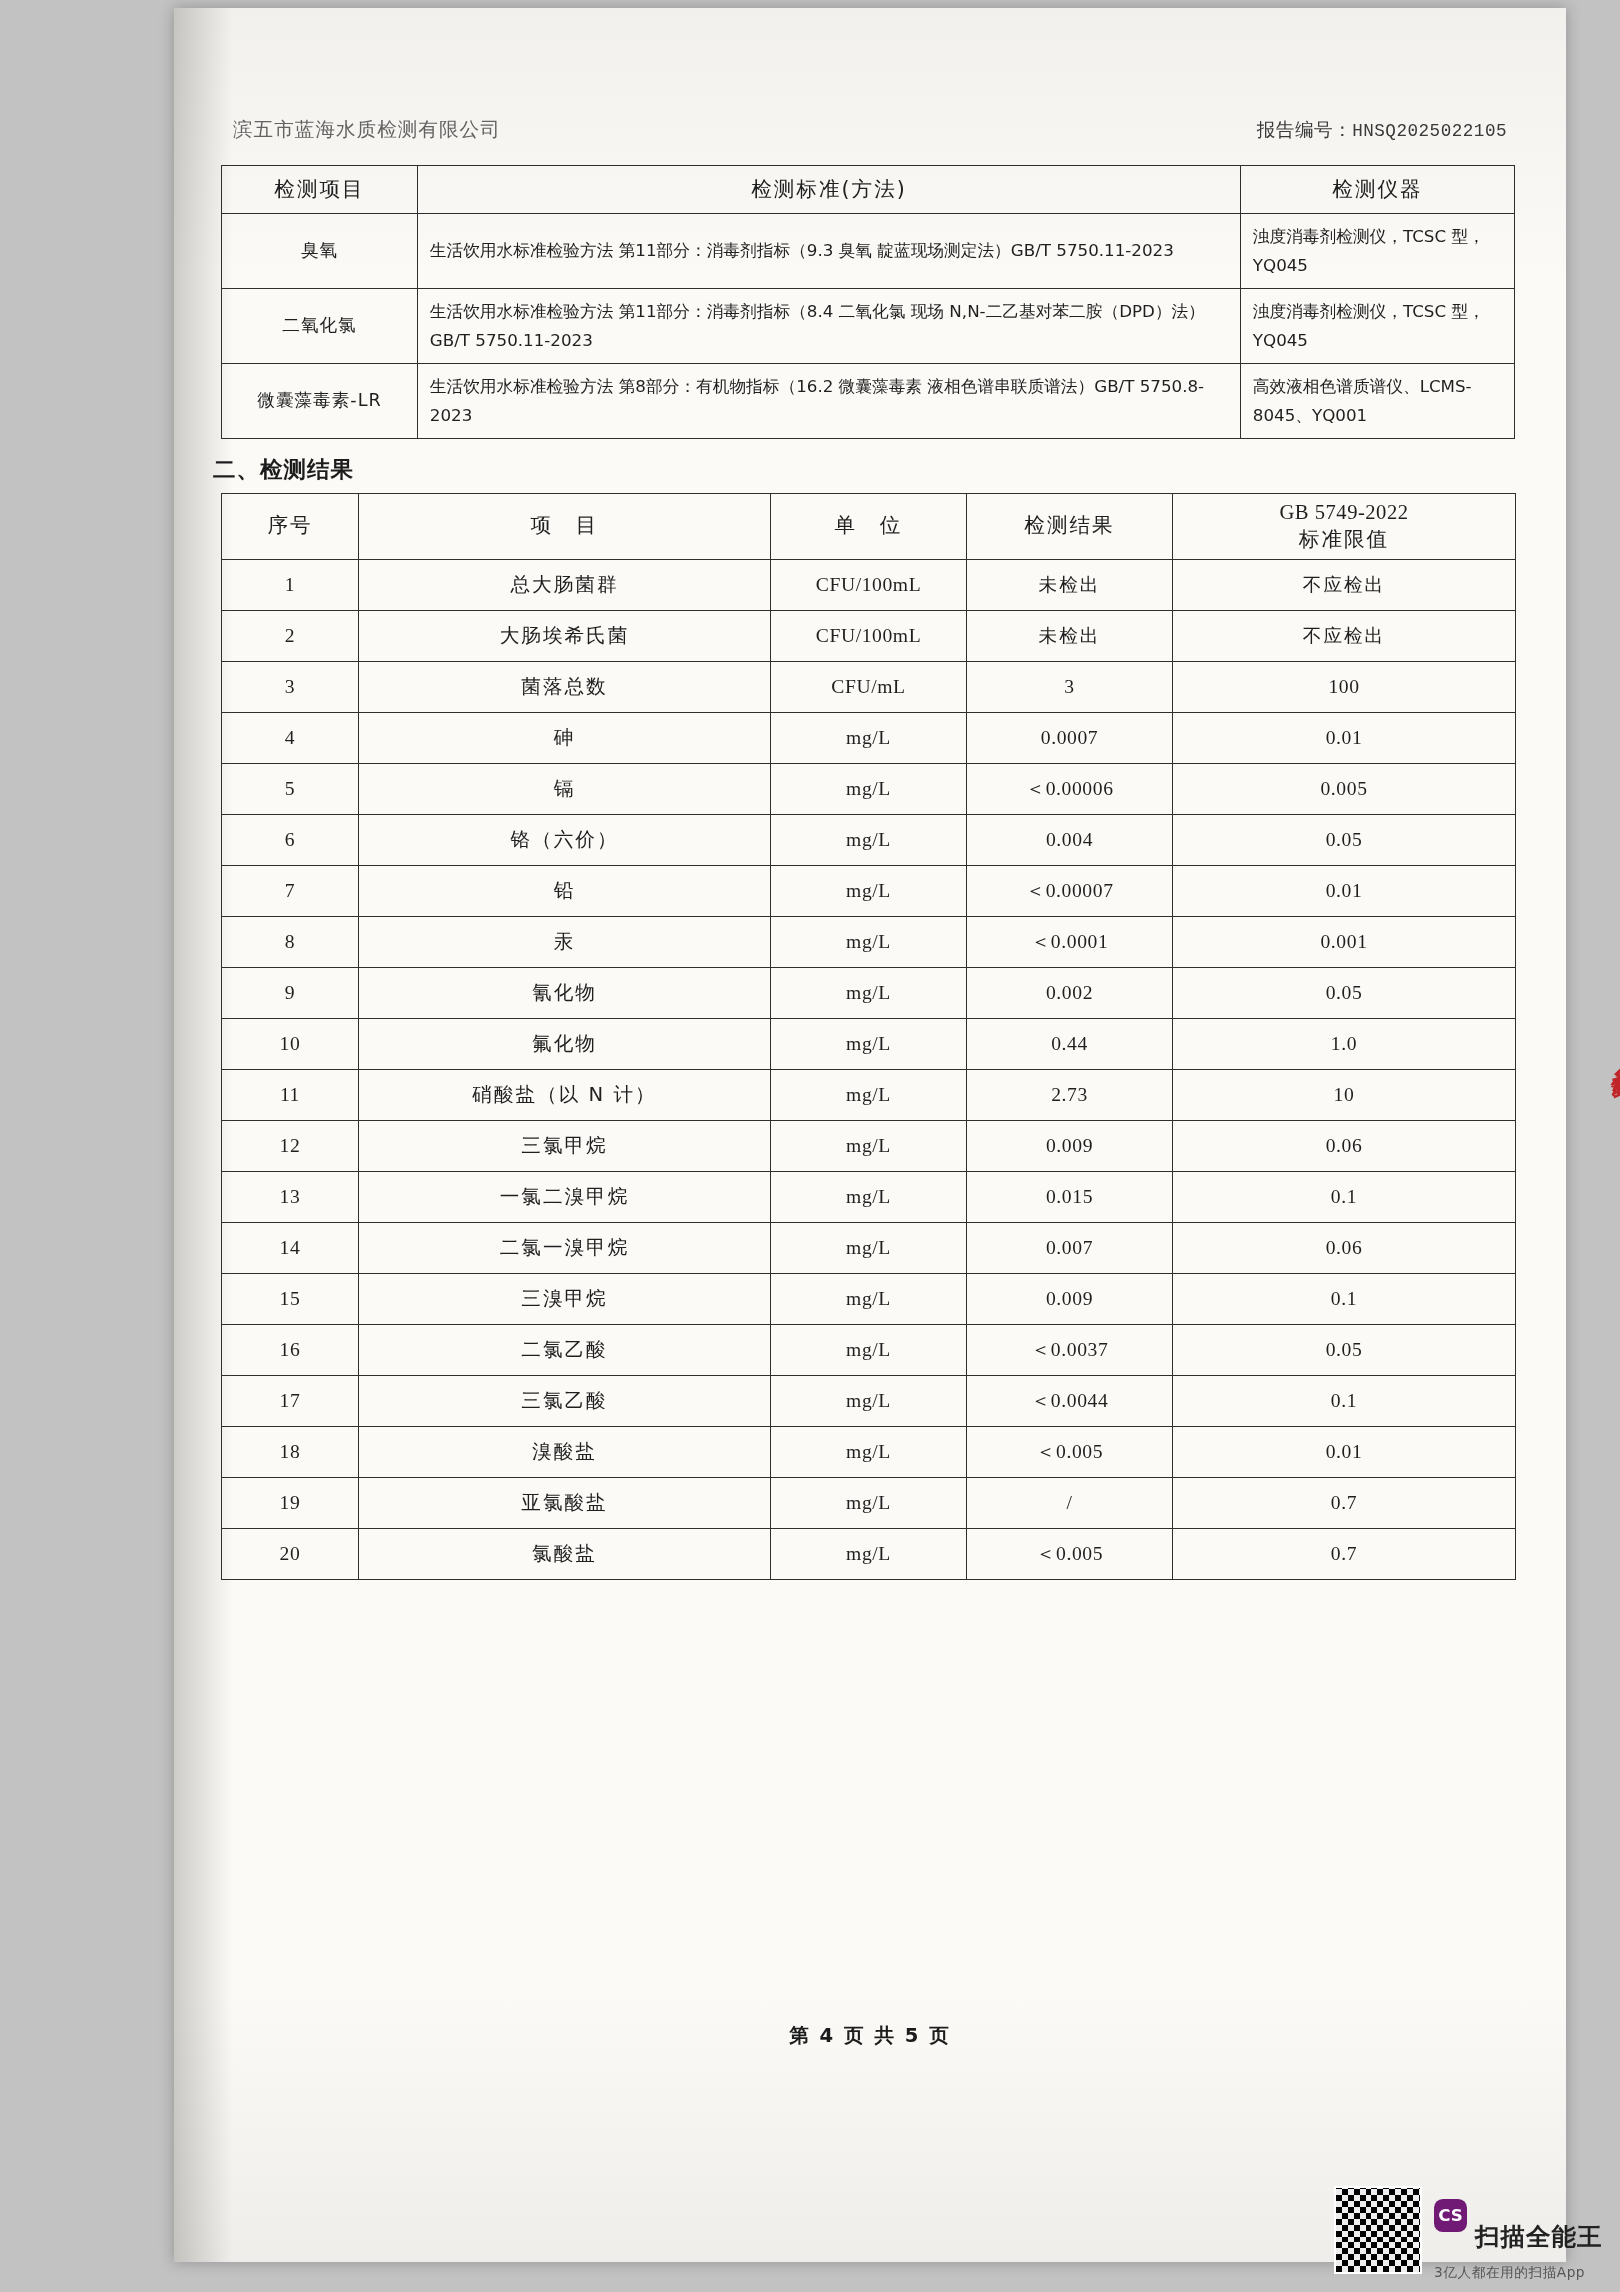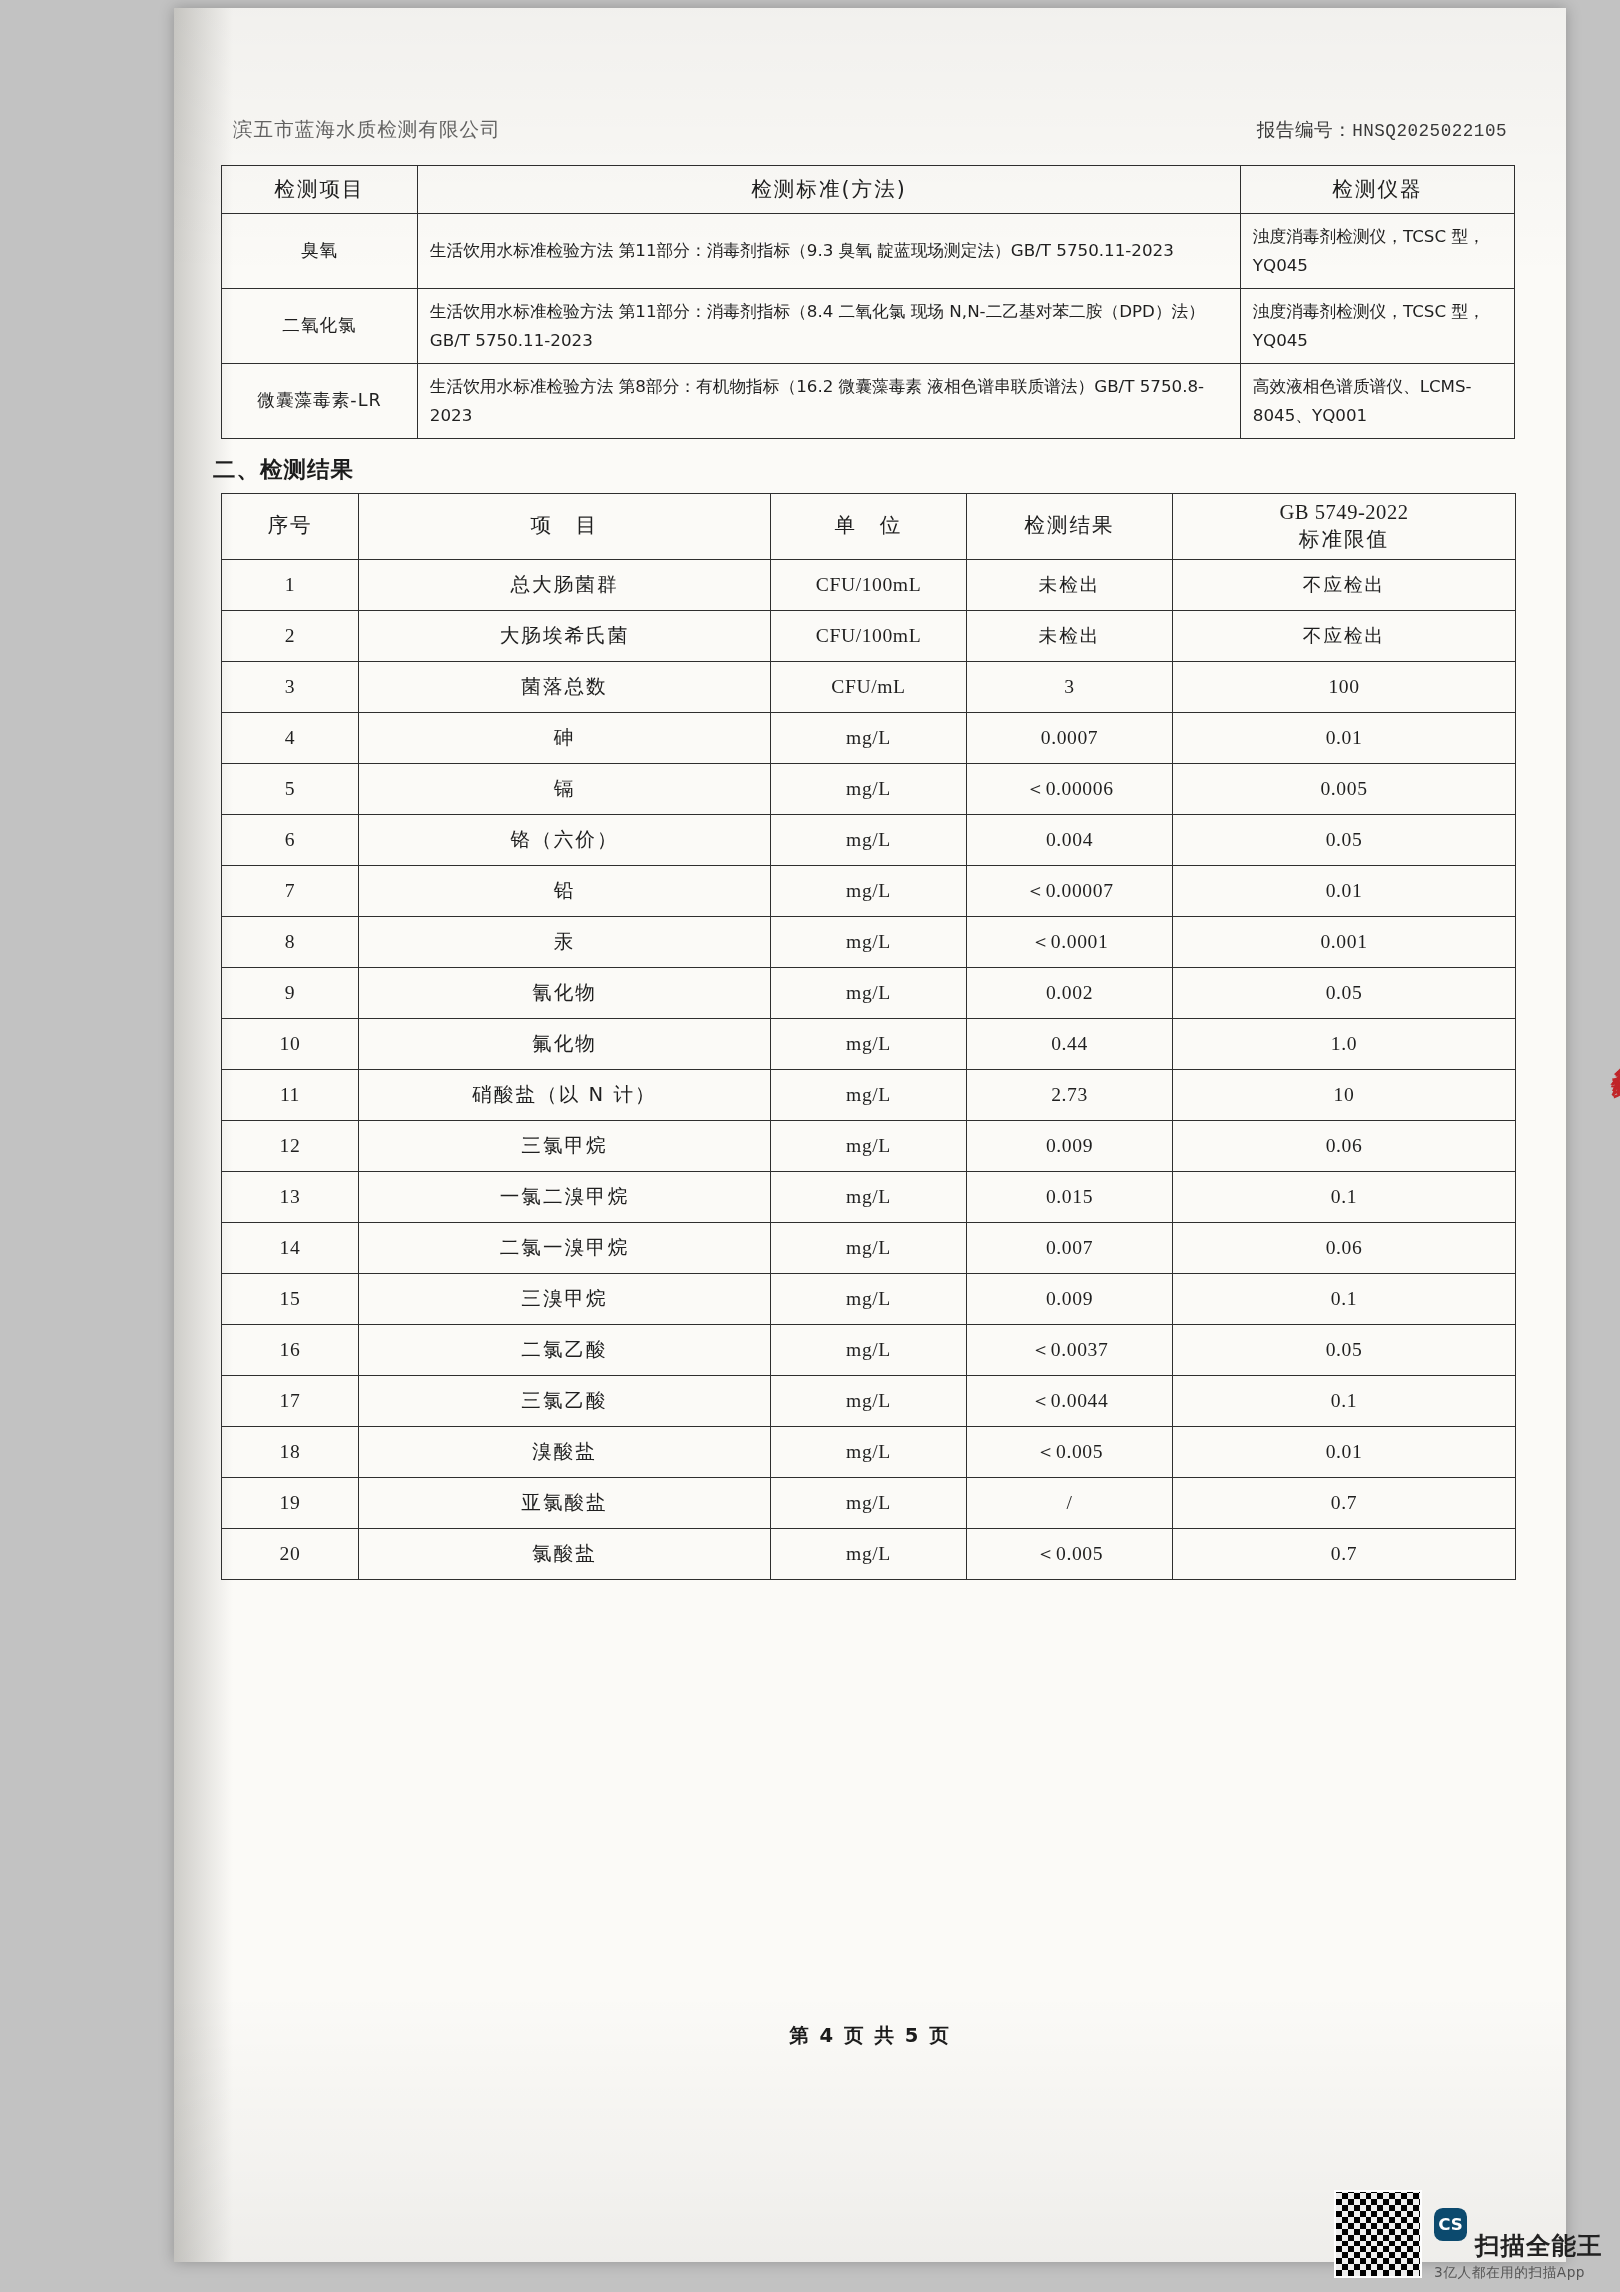--- a/index.html
+++ b/index.html
@@ -240,40 +240,40 @@
     align-items: center;
     gap: 7.8px;
   }
   .cs-badge {
     display: inline-flex;
     align-items: center;
     justify-content: center;
     width: 33px;
     height: 33px;
     border-radius: 8.8px;
-    background: #0c4a6e;
+    background: #701a75;
     color: #fff;
     font-family: "DejaVu Sans", sans-serif;
     font-weight: bold;
     font-size: 16.7px;
     letter-spacing: 0;
   }
   .cs-title {
     font-family: "DejaVu Sans", sans-serif;
     font-size: 24.5px;
     font-weight: bold;
     color: #222;
     letter-spacing: 1px;
     margin-top: 44px;
   }
   .cs-sub {
     font-family: "DejaVu Sans", sans-serif;
     font-size: 13.7px;
     color: #555;
-    margin-top: 2px;
+    margin-top: 11px;
     letter-spacing: 0.5px;
   }
 </style>
 </head>
 <body>
 
 <div class="page">
   <div class="sheet">
     <div class="content">
 

